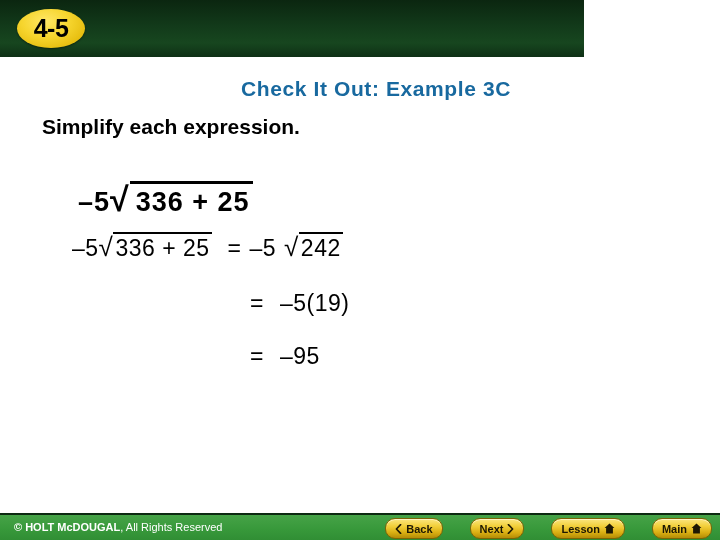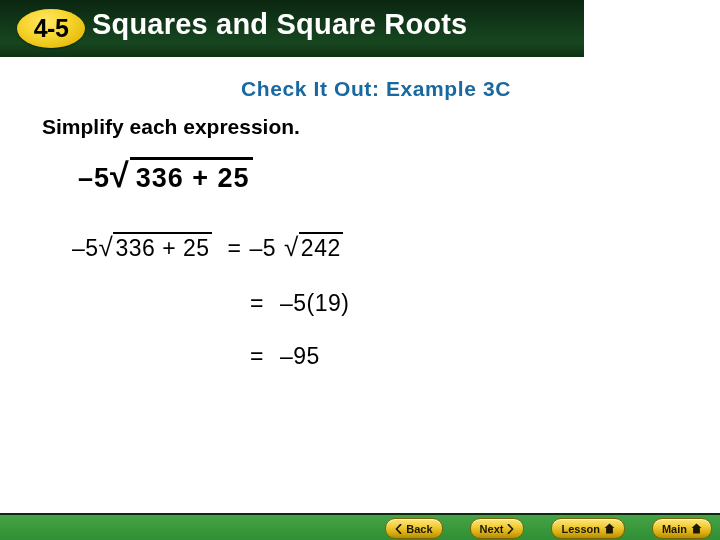--- a/index.html
+++ b/index.html
@@ -99,21 +99,21 @@
     content: "";
     position: absolute;
     left: 0; right: 0;
     top: -0.12em;
     border-top: 2px solid #000;
   }
 
   
   .problem {
     left: 78px;
-    top: 162px;
+    top: 186px;
     font-size: 27px;
     font-weight: bold;
     font-family: "Liberation Sans", sans-serif;
     letter-spacing: 1px;
   }
   .problem .rsign { font-size: 34px; line-height: 0.8; }
   .problem .radicand { padding: 0 3px 0 6px; }
   .problem .radicand::before { border-top-width: 3px; top: -0.22em; }
 
   
@@ -183,21 +183,20 @@
   }
   .navbtn svg { display: block; }
 </style>
 </head>
 <body>
 
 <div class="header">
   <div class="lesson-badge">
     <span class="lesson-badge-text">4-5</span>
   </div>
-  <div class="header-title">Squares and Square Roots</div>
 </div>
 
 <div class="subtitle">Check It Out: Example 3C</div>
 
 <div class="instruction">Simplify each expression.</div>
 
 <div class="mathrow problem">
   <span class="mi">–5</span><span class="radical"><span class="rsign">√</span><span class="radicand">336 + 25</span></span>
 </div>
 
@@ -207,20 +206,23 @@
 
 <div class="mathrow work line2">
   <span class="mi">=</span><span class="eqgap"></span><span class="mi">–5(19)</span>
 </div>
 
 <div class="mathrow work line3">
   <span class="mi">=</span><span class="eqgap"></span><span class="mi">–95</span>
 </div>
 
 <div class="footer">
+  <div class="copyright">
+    <span class="cbold">© HOLT McDOUGAL</span><span>, All Rights Reserved</span>
+  </div>
 
   <div class="navbar">
 
     <div class="navbtn">
       <span>
         <svg width="7" height="10" viewBox="0 0 7 10">
           <path d="M5.6 0.6 L1.4 5 L5.6 9.4" fill="none" stroke="#1c1703" stroke-width="1.6" stroke-linecap="round" stroke-linejoin="round"></path>
         </svg>
       </span>
       <span>Back</span>

